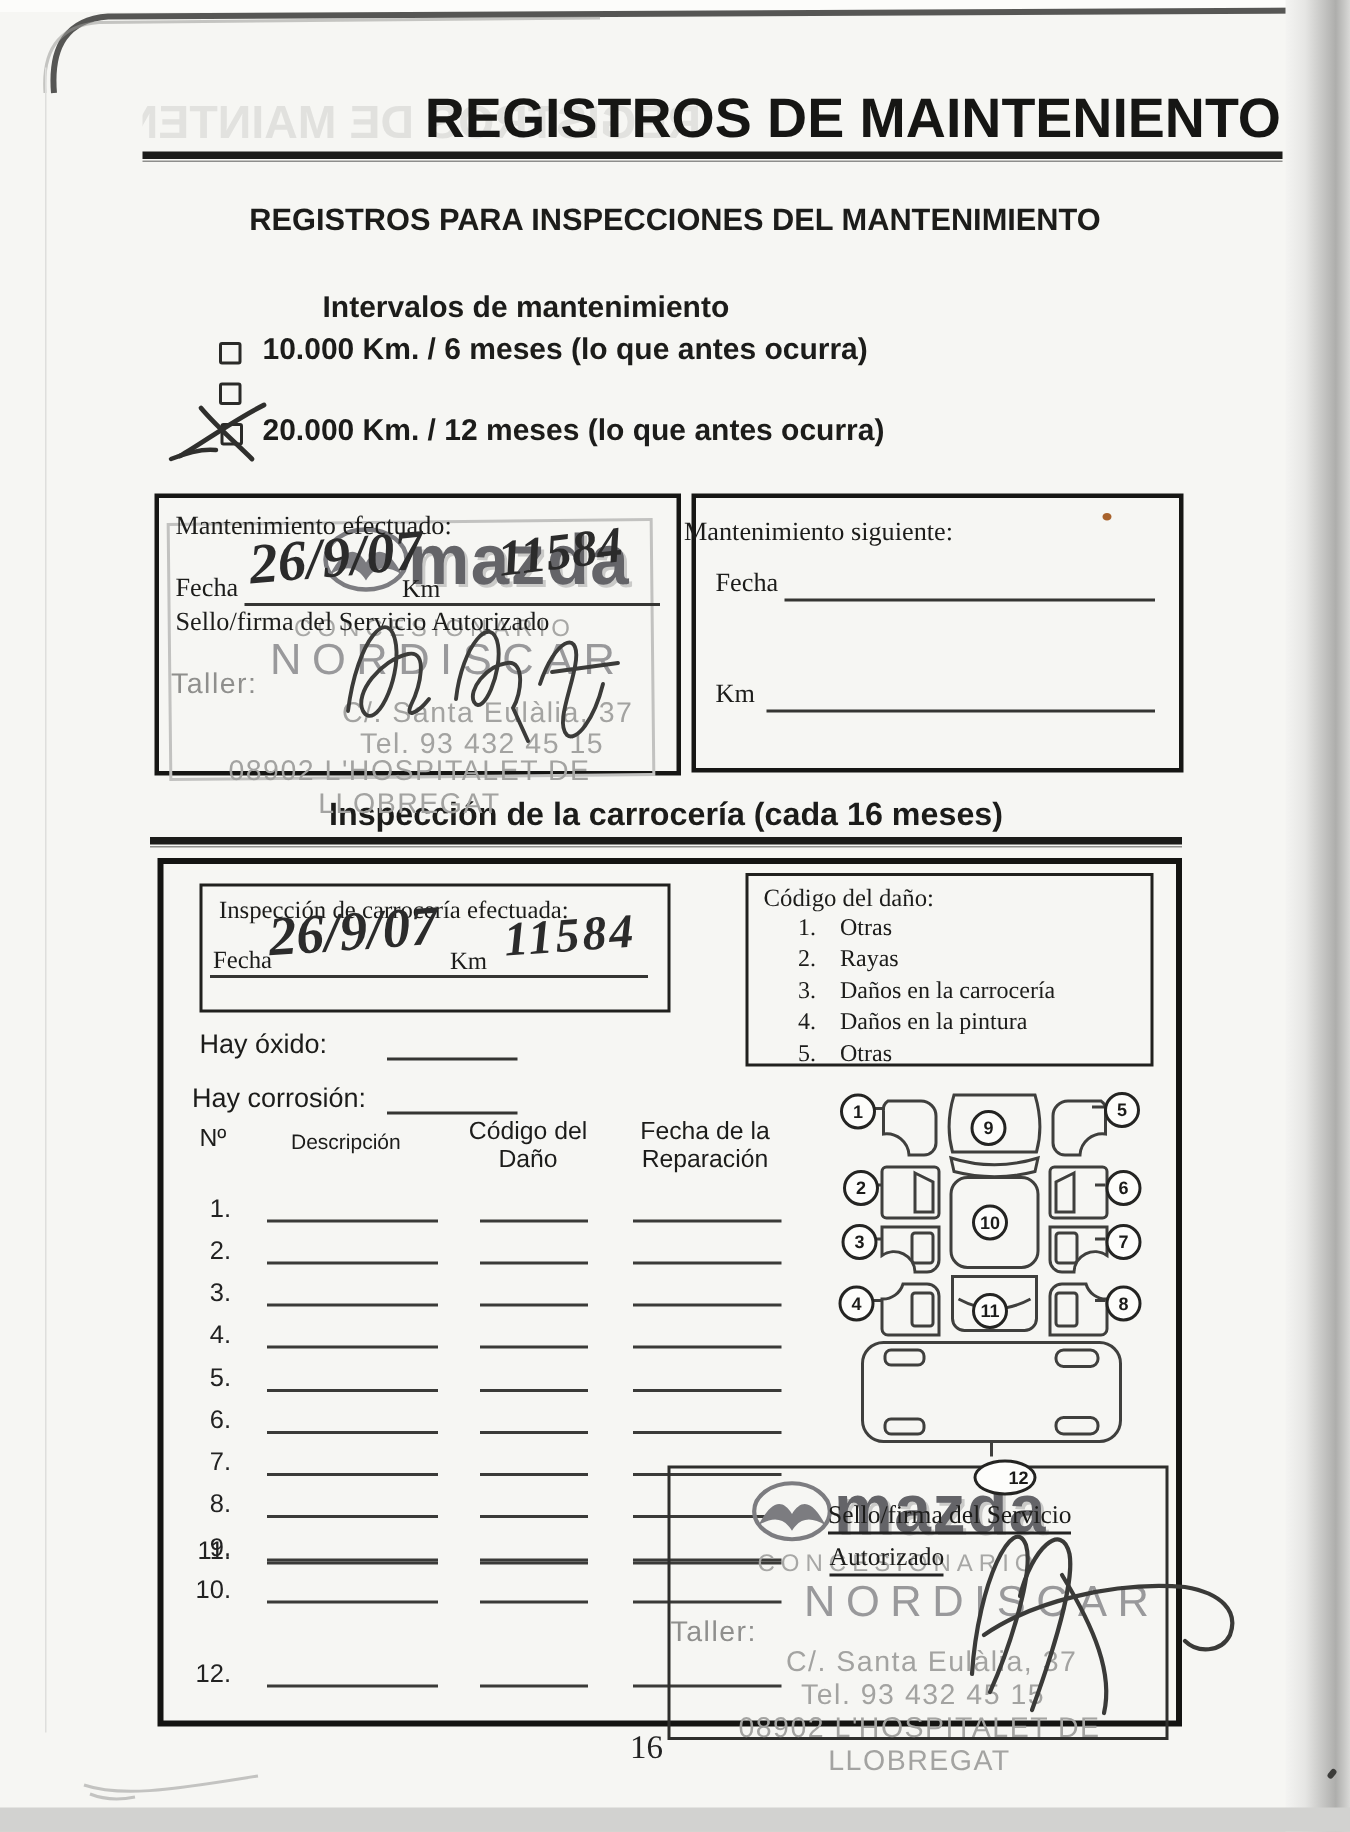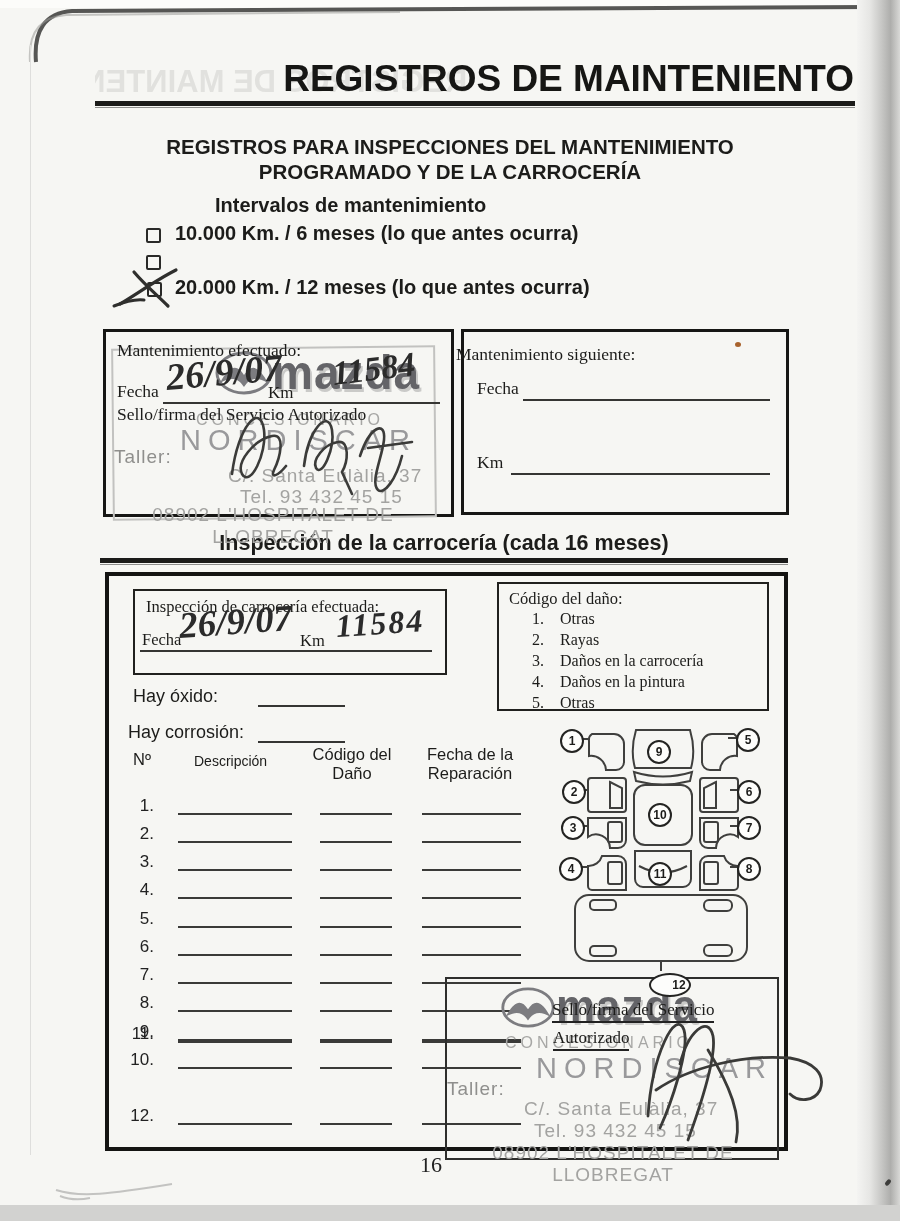--- a/index.html
+++ b/index.html
@@ -47,21 +47,20 @@
   <div class="ghost-wrap" style="left:95px;top:64px;width:372px;height:40px;">
     <span class="ghost-in b" style="font-size:31px;transform-origin:center;position:absolute;right:0;transform:scaleX(-1);opacity:.65;">REGISTROS DE MAINTENIENTO</span>
   </div>
 
   <div class="abs b" style="right:46px;top:58px;font-size:37px;letter-spacing:0;color:#161614;">REGISTROS DE MAINTENIENTO</div>
   <div class="abs" style="left:95px;top:101px;width:760px;height:5px;background:#1b1b19;"></div>
   <div class="abs" style="left:95px;top:107px;width:760px;height:1px;background:#8e8e8c;"></div>
 
   <div class="abs b" style="left:100px;top:134px;width:700px;text-align:center;font-size:20.5px;line-height:25px;">
     <div>REGISTROS PARA INSPECCIONES DEL MANTENIMIENTO</div>
-    <div>PROGRAMADO Y DE LA CARROCERÍA</div>
   </div>
 
   <div class="abs b" style="left:175px;top:194px;font-size:20px;margin-left:40px;">Intervalos de mantenimiento</div>
   <span class="chk" style="left:146px;top:228px;"></span>
   <div class="abs b" style="left:175px;top:222px;font-size:20px;">10.000 Km. / 6 meses (lo que antes ocurra)</div>
   <span class="chk" style="left:146px;top:255px;"></span>
   <span class="chk" style="left:147px;top:282px;"></span>
   <div class="abs b" style="left:175px;top:276px;font-size:20px;">20.000 Km. / 12 meses (lo que antes ocurra)</div>
   <svg class="abs z4" style="left:112px;top:264px;" width="70" height="48" viewBox="0 0 70 48">
     <path d="M8,40 C22,32 44,16 64,6" stroke="#2f2f2d" stroke-width="3.2" fill="none" stroke-linecap="round"></path>

